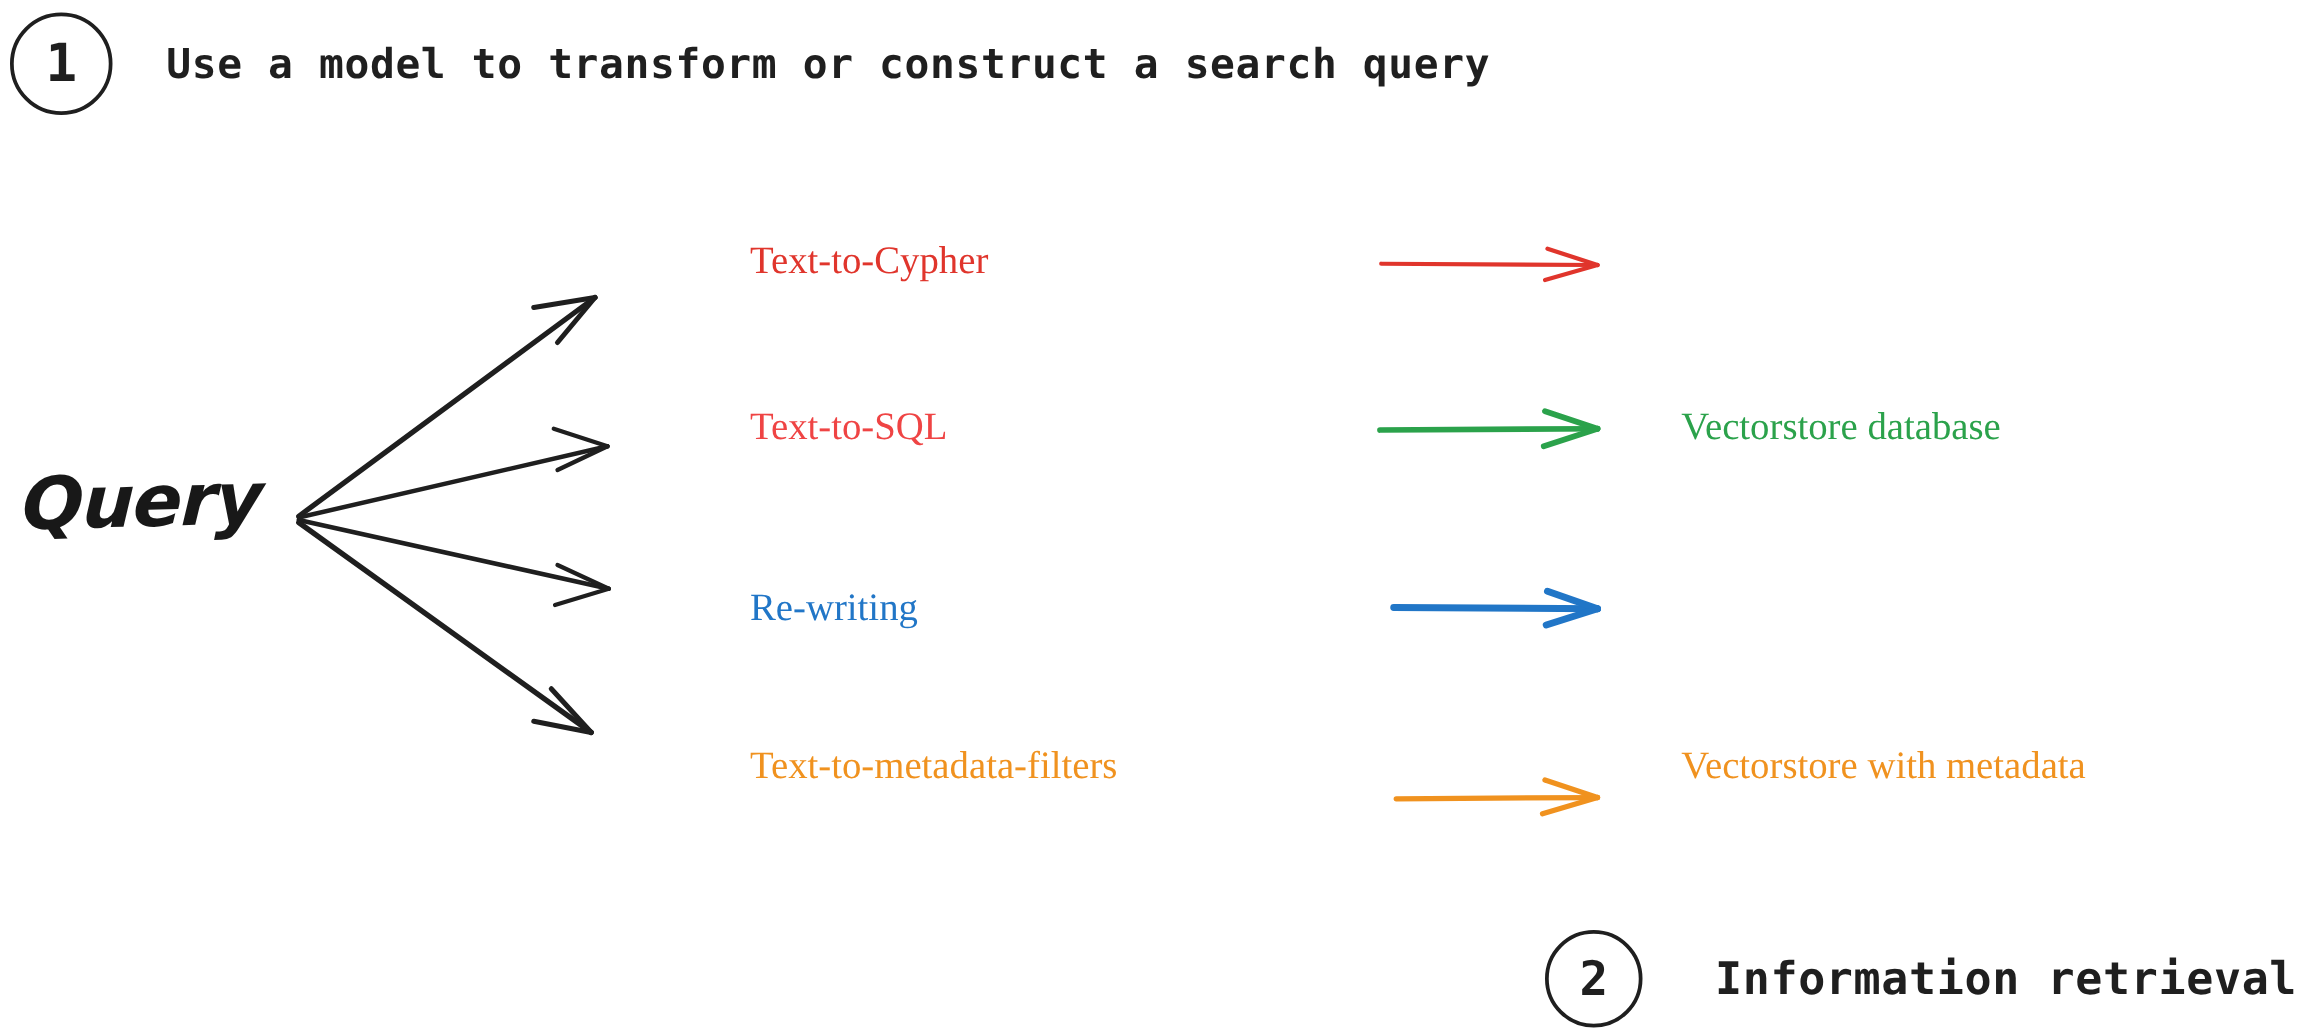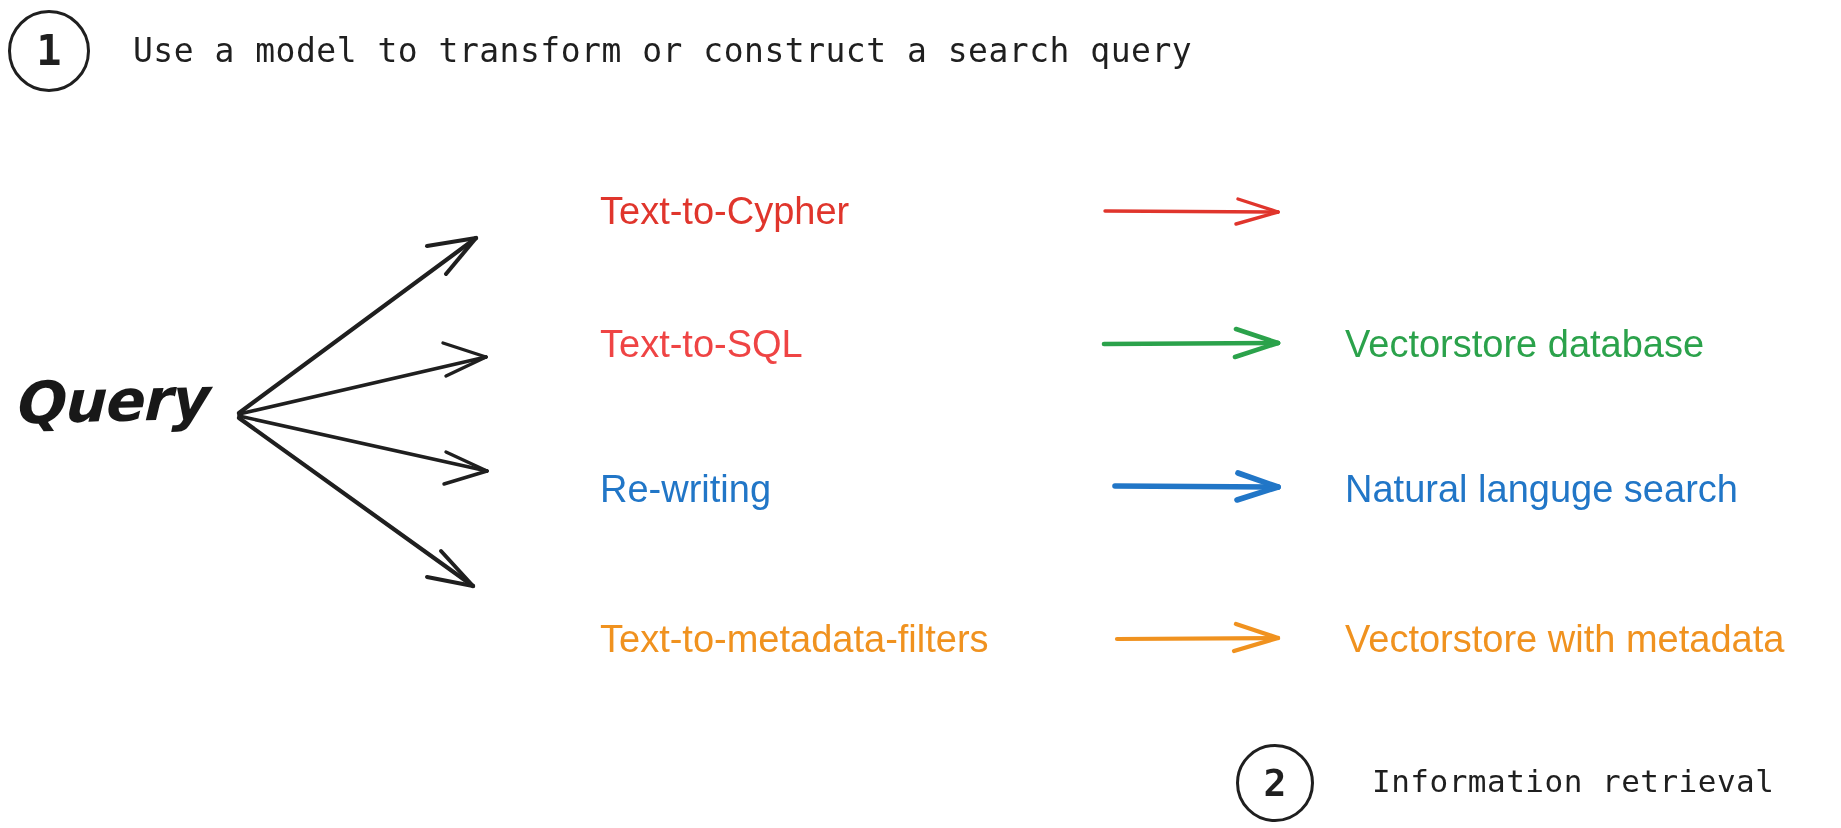--- a/index.html
+++ b/index.html
@@ -51,31 +51,32 @@
     font-size: 38px;
   }
 
   .step-caption {
     position: absolute;
     color: #1f1f1f;
     font-family: "DejaVu Sans Mono", "Liberation Mono", monospace;
     white-space: nowrap;
     line-height: 1;
     user-select: none;
+    font-weight: bold;
   }
   #caption-1 {
     left: 133px;
     top: 34px;
     font-size: 33px;
     letter-spacing: 0.5px;
   }
   #caption-2 {
     left: 1372px;
     top: 766px;
-    font-size: 31px;
+    font-size: 36px;
     letter-spacing: 0.5px;
   }
 
   
   #query-label {
     position: absolute;
     left: 18px;
     top: 372px;
     font-family: "DejaVu Sans", "Liberation Sans", sans-serif;
     font-size: 58px;
@@ -94,33 +95,33 @@
     left: 0;
     top: 0;
     width: 1841px;
     height: 828px;
     pointer-events: none;
   }
 
   
   .row-label, .row-target {
     position: absolute;
-    font-family: Liberation Sans, sans-serif;
-    font-size: 38px;
+    font-family: Liberation Serif, serif;
+    font-size: 31px;
     line-height: 1;
     white-space: nowrap;
     user-select: none;
   }
   .row-label  { left: 600px; }
   .row-target { left: 1345px; }
 
   .r0 { top: 192px; }
   .r1 { top: 325px; }
   .r2 { top: 470px; text-align: right; }
-  .r3 { top: 620px; }
+  .r3 { top: 596px; }
 </style>
 </head>
 <body>
 
 <div id="canvas">
 
   <div id="badge-1" class="step-badge">1</div>
   <div id="caption-1" class="step-caption">Use a model to transform or construct a search query</div>
 
   <div id="query-label">Query</div>
@@ -180,19 +181,18 @@
     </g>
 
     <g fill="none" stroke="#f0921f" stroke-linecap="round" stroke-linejoin="round" stroke-width="4.2">
       <path d="M1117 639 L1278 638"></path>
       <path d="M1278 638 L1236 624"></path>
       <path d="M1278 638 L1234 651"></path>
     </g>
   </svg>
 
   <div class="row-target r1" style="color:#2ba24b">Vectorstore database</div>
-  <div class="row-target r2" style="color:#2176c7">Natural languge search</div>
   <div class="row-target r3" style="color:#f0921f">Vectorstore with metadata</div>
 
   <div id="badge-2" class="step-badge">2</div>
   <div id="caption-2" class="step-caption">Information retrieval</div>
 
 </div>
 
 </body></html>

